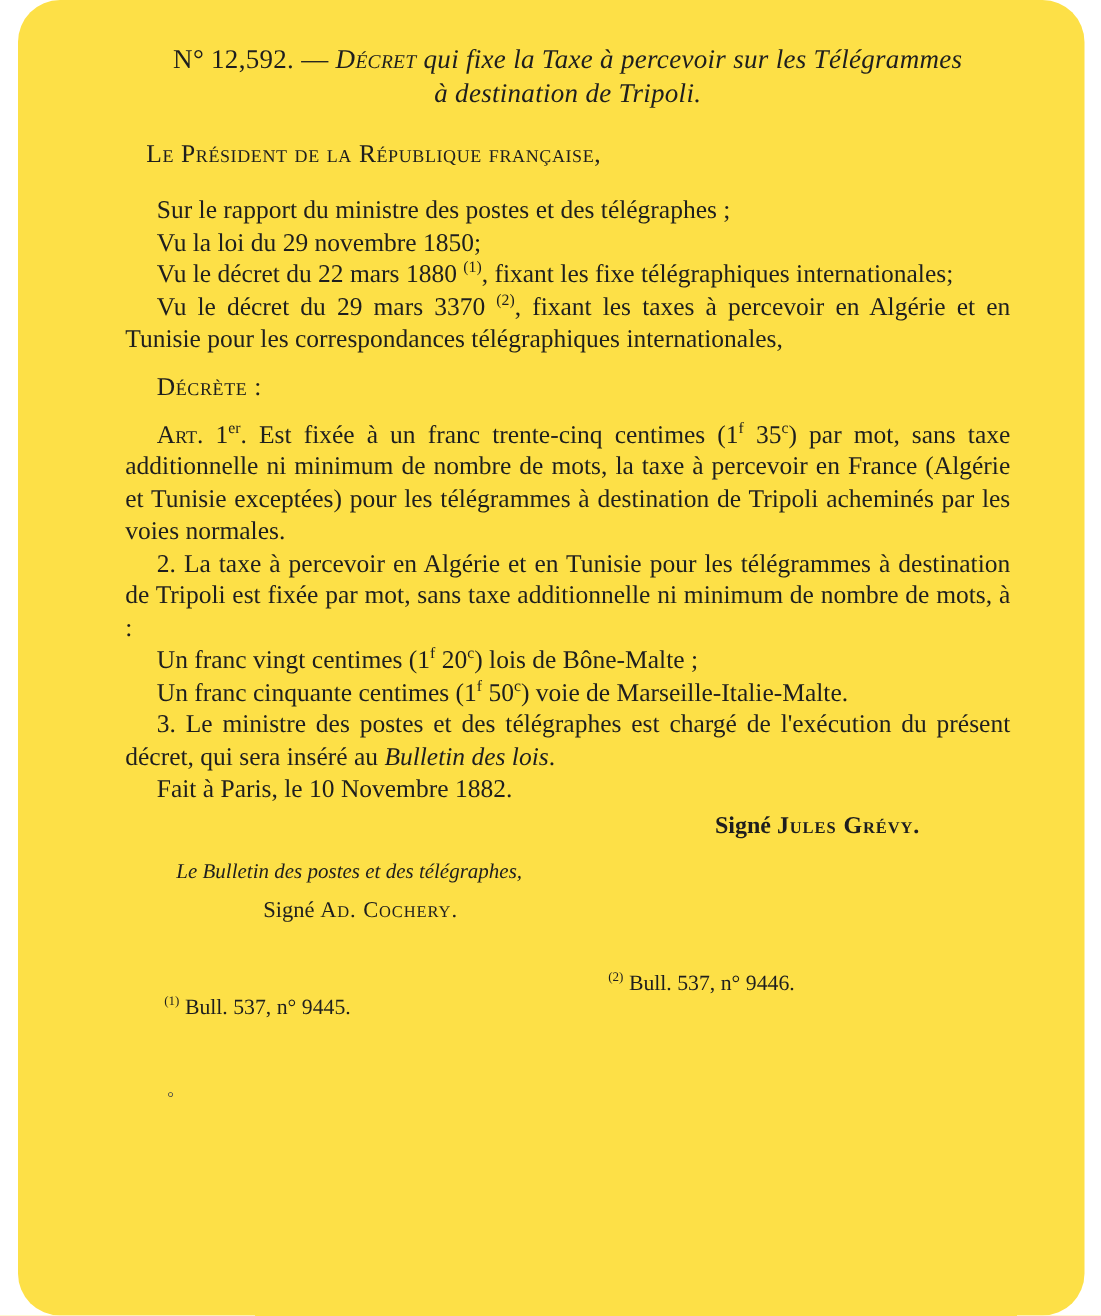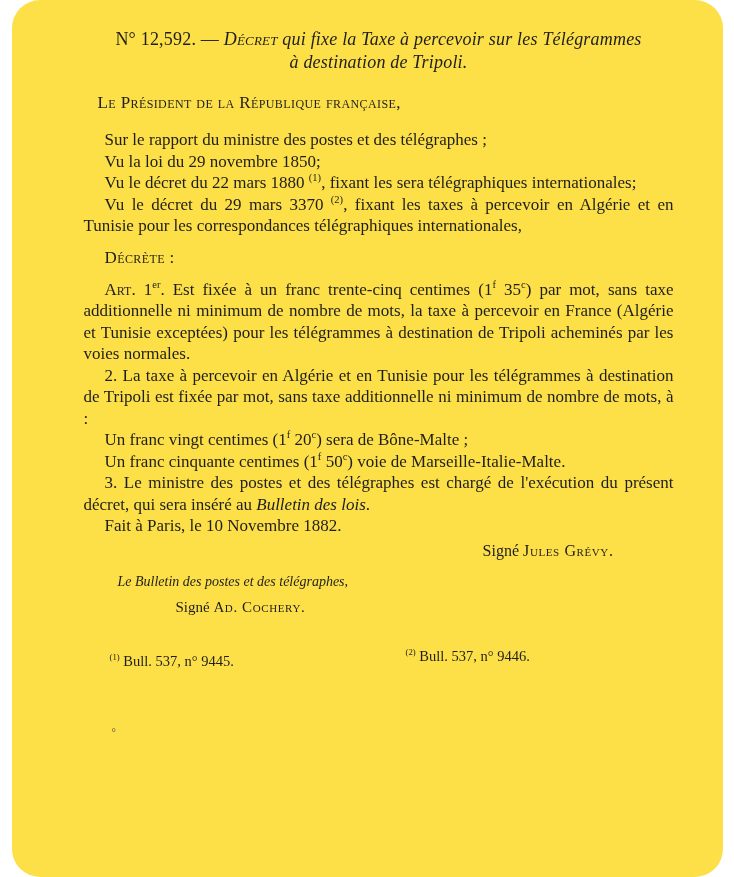--- a/index.html
+++ b/index.html
@@ -92,20 +92,21 @@
     font-style: italic;
   }
 
   
   .president-signature {
     margin: 4px 0 0 0;
     padding-right: 60px;
     text-align: right;
     font-size: 16px;
     line-height: 20px;
+    font-weight: bold;
   }
   .president-signature .name {
     font-variant: small-caps;
     letter-spacing: 0.6px;
   }
   .minister-title {
     margin: 12px 0 0 0;
     padding-left: 34px;
     font-size: 14px;
     line-height: 18px;
@@ -123,21 +124,21 @@
   }
 
   
   .footnotes {
     position: relative;
     margin-top: 30px;
     height: 20px;
     font-size: 14.5px;
     line-height: 18px;
   }
-  .footnote-1 { position: absolute; left: 26px; top: 5px; }
+  .footnote-1 { position: absolute; left: 26px; top: 16px; }
   .footnote-2 { position: absolute; left: 322px; top: 0; }
   .note-ref {
     font-size: 60%;
     vertical-align: super;
     line-height: 0;
   }
 
   
   .ring-artifact {
     position: absolute;
@@ -158,31 +159,31 @@
 
 
 
     <p class="salutation">Le Président de la République française,</p>
 
     <p class="body first">Sur le rapport du ministre des postes et des télégraphes ;</p>
 
     <p class="body">Vu la loi du 29 novembre 1850;</p>
 
 
-    <p class="body"><span>Vu le décret du 22 mars 1880 </span><span class="sup">(1)</span><span>, fixant les sera télégraphiques internationales;</span></p>
+    <p class="body"><span>Vu le décret du 22 mars 1880 </span><span class="sup">(1)</span><span>, fixant les fixe télégraphiques internationales;</span></p>
 
     <p class="body"><span>Vu le décret du 29 mars 3370 </span><span class="sup">(2)</span><span>, fixant les taxes à percevoir en Algérie et en Tunisie pour les correspondances télégraphiques internationales,</span></p>
 
     <p class="decrete">Décrète :</p>
 
     <p class="body"><span class="sc">Art. 1</span><span class="sup">er</span><span>. Est fixée à un franc trente-cinq centimes (1</span><span class="sup">f</span><span> 35</span><span class="sup">c</span><span>) par mot, sans taxe additionnelle ni minimum de nombre de mots, la taxe à percevoir en France (Algérie et Tunisie exceptées) pour les télégrammes à destination de Tripoli acheminés par les voies normales.</span></p>
 
     <p class="body">2. La taxe à percevoir en Algérie et en Tunisie pour les télégrammes à destination de Tripoli est fixée par mot, sans taxe additionnelle ni minimum de nombre de mots, à :</p>
 
-    <p class="body"><span>Un franc vingt centimes (1</span><span class="sup">f</span><span> 20</span><span class="sup">c</span><span>) sera de Bône-Malte ;</span></p>
+    <p class="body"><span>Un franc vingt centimes (1</span><span class="sup">f</span><span> 20</span><span class="sup">c</span><span>) lois de Bône-Malte ;</span></p>
 
     <p class="body"><span>Un franc cinquante centimes (1</span><span class="sup">f</span><span> 50</span><span class="sup">c</span><span>) voie de Marseille-Italie-Malte.</span></p>
 
     <p class="body"><span>3. Le ministre des postes et des télégraphes est chargé de l'exécution du présent décret, qui sera inséré au </span><span class="italic">Bulletin des lois</span><span>.</span></p>
 
     <p class="body">Fait à Paris, le 10 Novembre 1882.</p>
 
     <p class="president-signature"><span>Signé </span><span class="name">Jules Grévy.</span></p>
 
     <p class="minister-title">Le Bulletin des postes et des télégraphes,</p>

